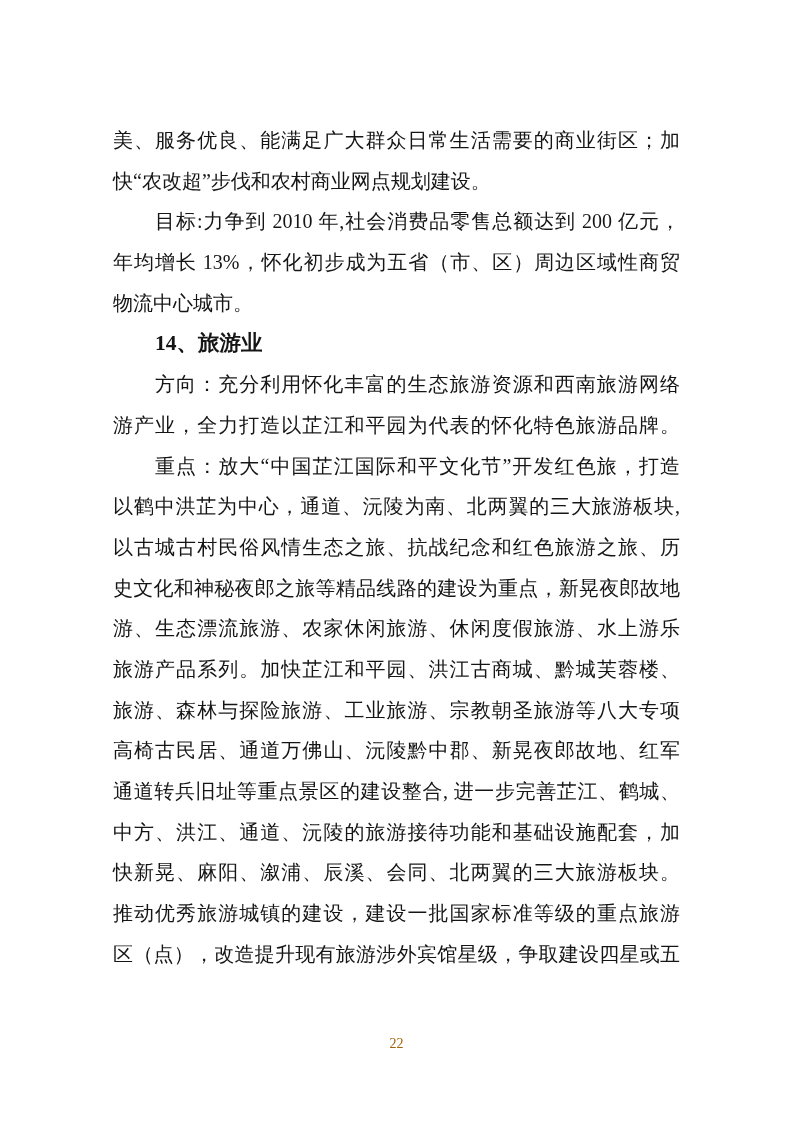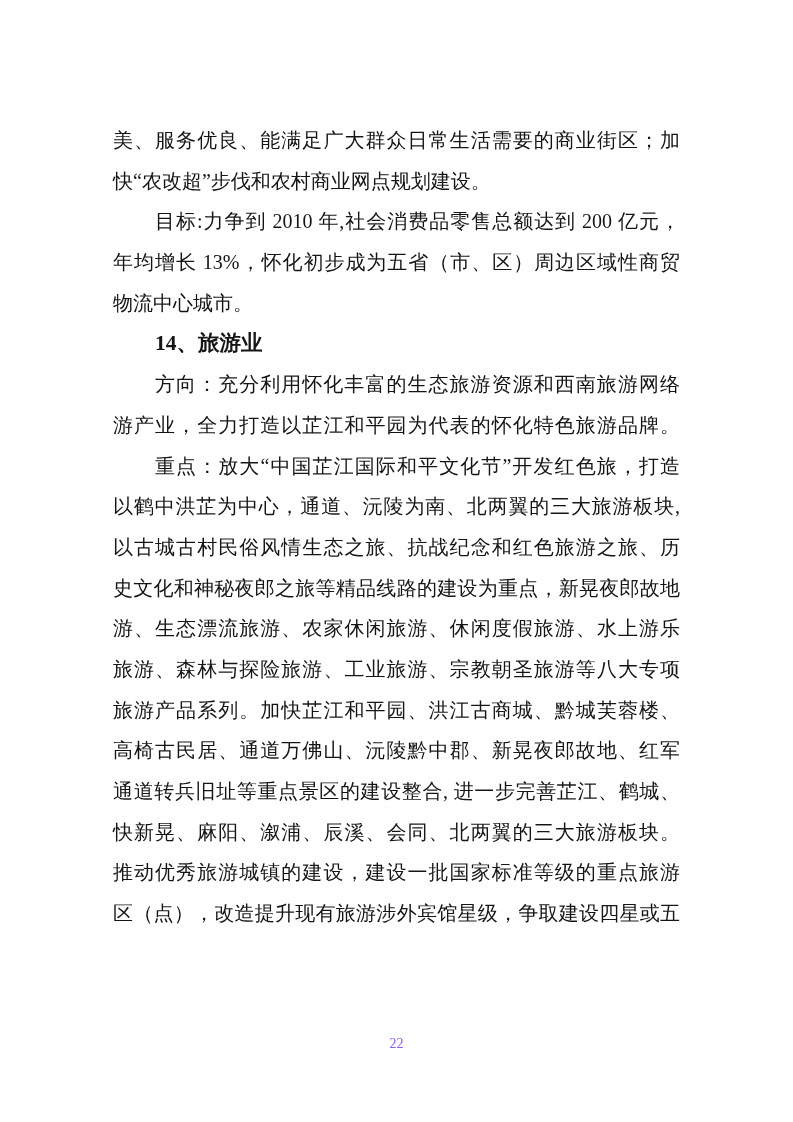--- a/index.html
+++ b/index.html
@@ -44,43 +44,44 @@
     font-weight: bold;
     font-size: 21.5px;
   }
   .page-footer {
     position: absolute;
     left: 0;
     top: 1036px;
     width: 793px;
     text-align: center;
     font-size: 14px;
-    color: #8b5cf6;
+    color: #a16207;
   }
 </style>
 </head>
 <body>
 
 <div class="page">
   <div class="textblock">
       <div class="line just">美、服务优良、能满足广大群众日常生活需要的商业街区；加</div>
       <div class="line">快“农改超”步伐和农村商业网点规划建设。</div>
       <div class="line just indent">目标:力争到 2010 年,社会消费品零售总额达到 200 亿元，</div>
       <div class="line just">年均增长 13%，怀化初步成为五省（市、区）周边区域性商贸</div>
       <div class="line">物流中心城市。</div>
       <div class="line indent bold">14、旅游业</div>
       <div class="line just indent">方向：充分利用怀化丰富的生态旅游资源和西南旅游网络</div>
       <div class="line just">游产业，全力打造以芷江和平园为代表的怀化特色旅游品牌。</div>
       <div class="line just indent">重点：放大“中国芷江国际和平文化节”开发红色旅，打造</div>
       <div class="line just">以鹤中洪芷为中心，通道、沅陵为南、北两翼的三大旅游板块,</div>
       <div class="line just">以古城古村民俗风情生态之旅、抗战纪念和红色旅游之旅、历</div>
       <div class="line just">史文化和神秘夜郎之旅等精品线路的建设为重点，新晃夜郎故地</div>
       <div class="line just">游、生态漂流旅游、农家休闲旅游、休闲度假旅游、水上游乐</div>
+      <div class="line just">旅游产品系列。加快芷江和平园、洪江古商城、黔城芙蓉楼、</div>
       <div class="line just">旅游、森林与探险旅游、工业旅游、宗教朝圣旅游等八大专项</div>
-      <div class="line just">旅游产品系列。加快芷江和平园、洪江古商城、黔城芙蓉楼、</div>
       <div class="line just">高椅古民居、通道万佛山、沅陵黔中郡、新晃夜郎故地、红军</div>
       <div class="line just">通道转兵旧址等重点景区的建设整合, 进一步完善芷江、鹤城、</div>
+      <div class="line just">中方、洪江、通道、沅陵的旅游接待功能和基础设施配套，加</div>
       <div class="line just">快新晃、麻阳、溆浦、辰溪、会同、北两翼的三大旅游板块。</div>
       <div class="line just">推动优秀旅游城镇的建设，建设一批国家标准等级的重点旅游</div>
       <div class="line just">区（点），改造提升现有旅游涉外宾馆星级，争取建设四星或五</div>
     </div>
   <div class="page-footer">22</div>
 </div>
 
 </body></html>

